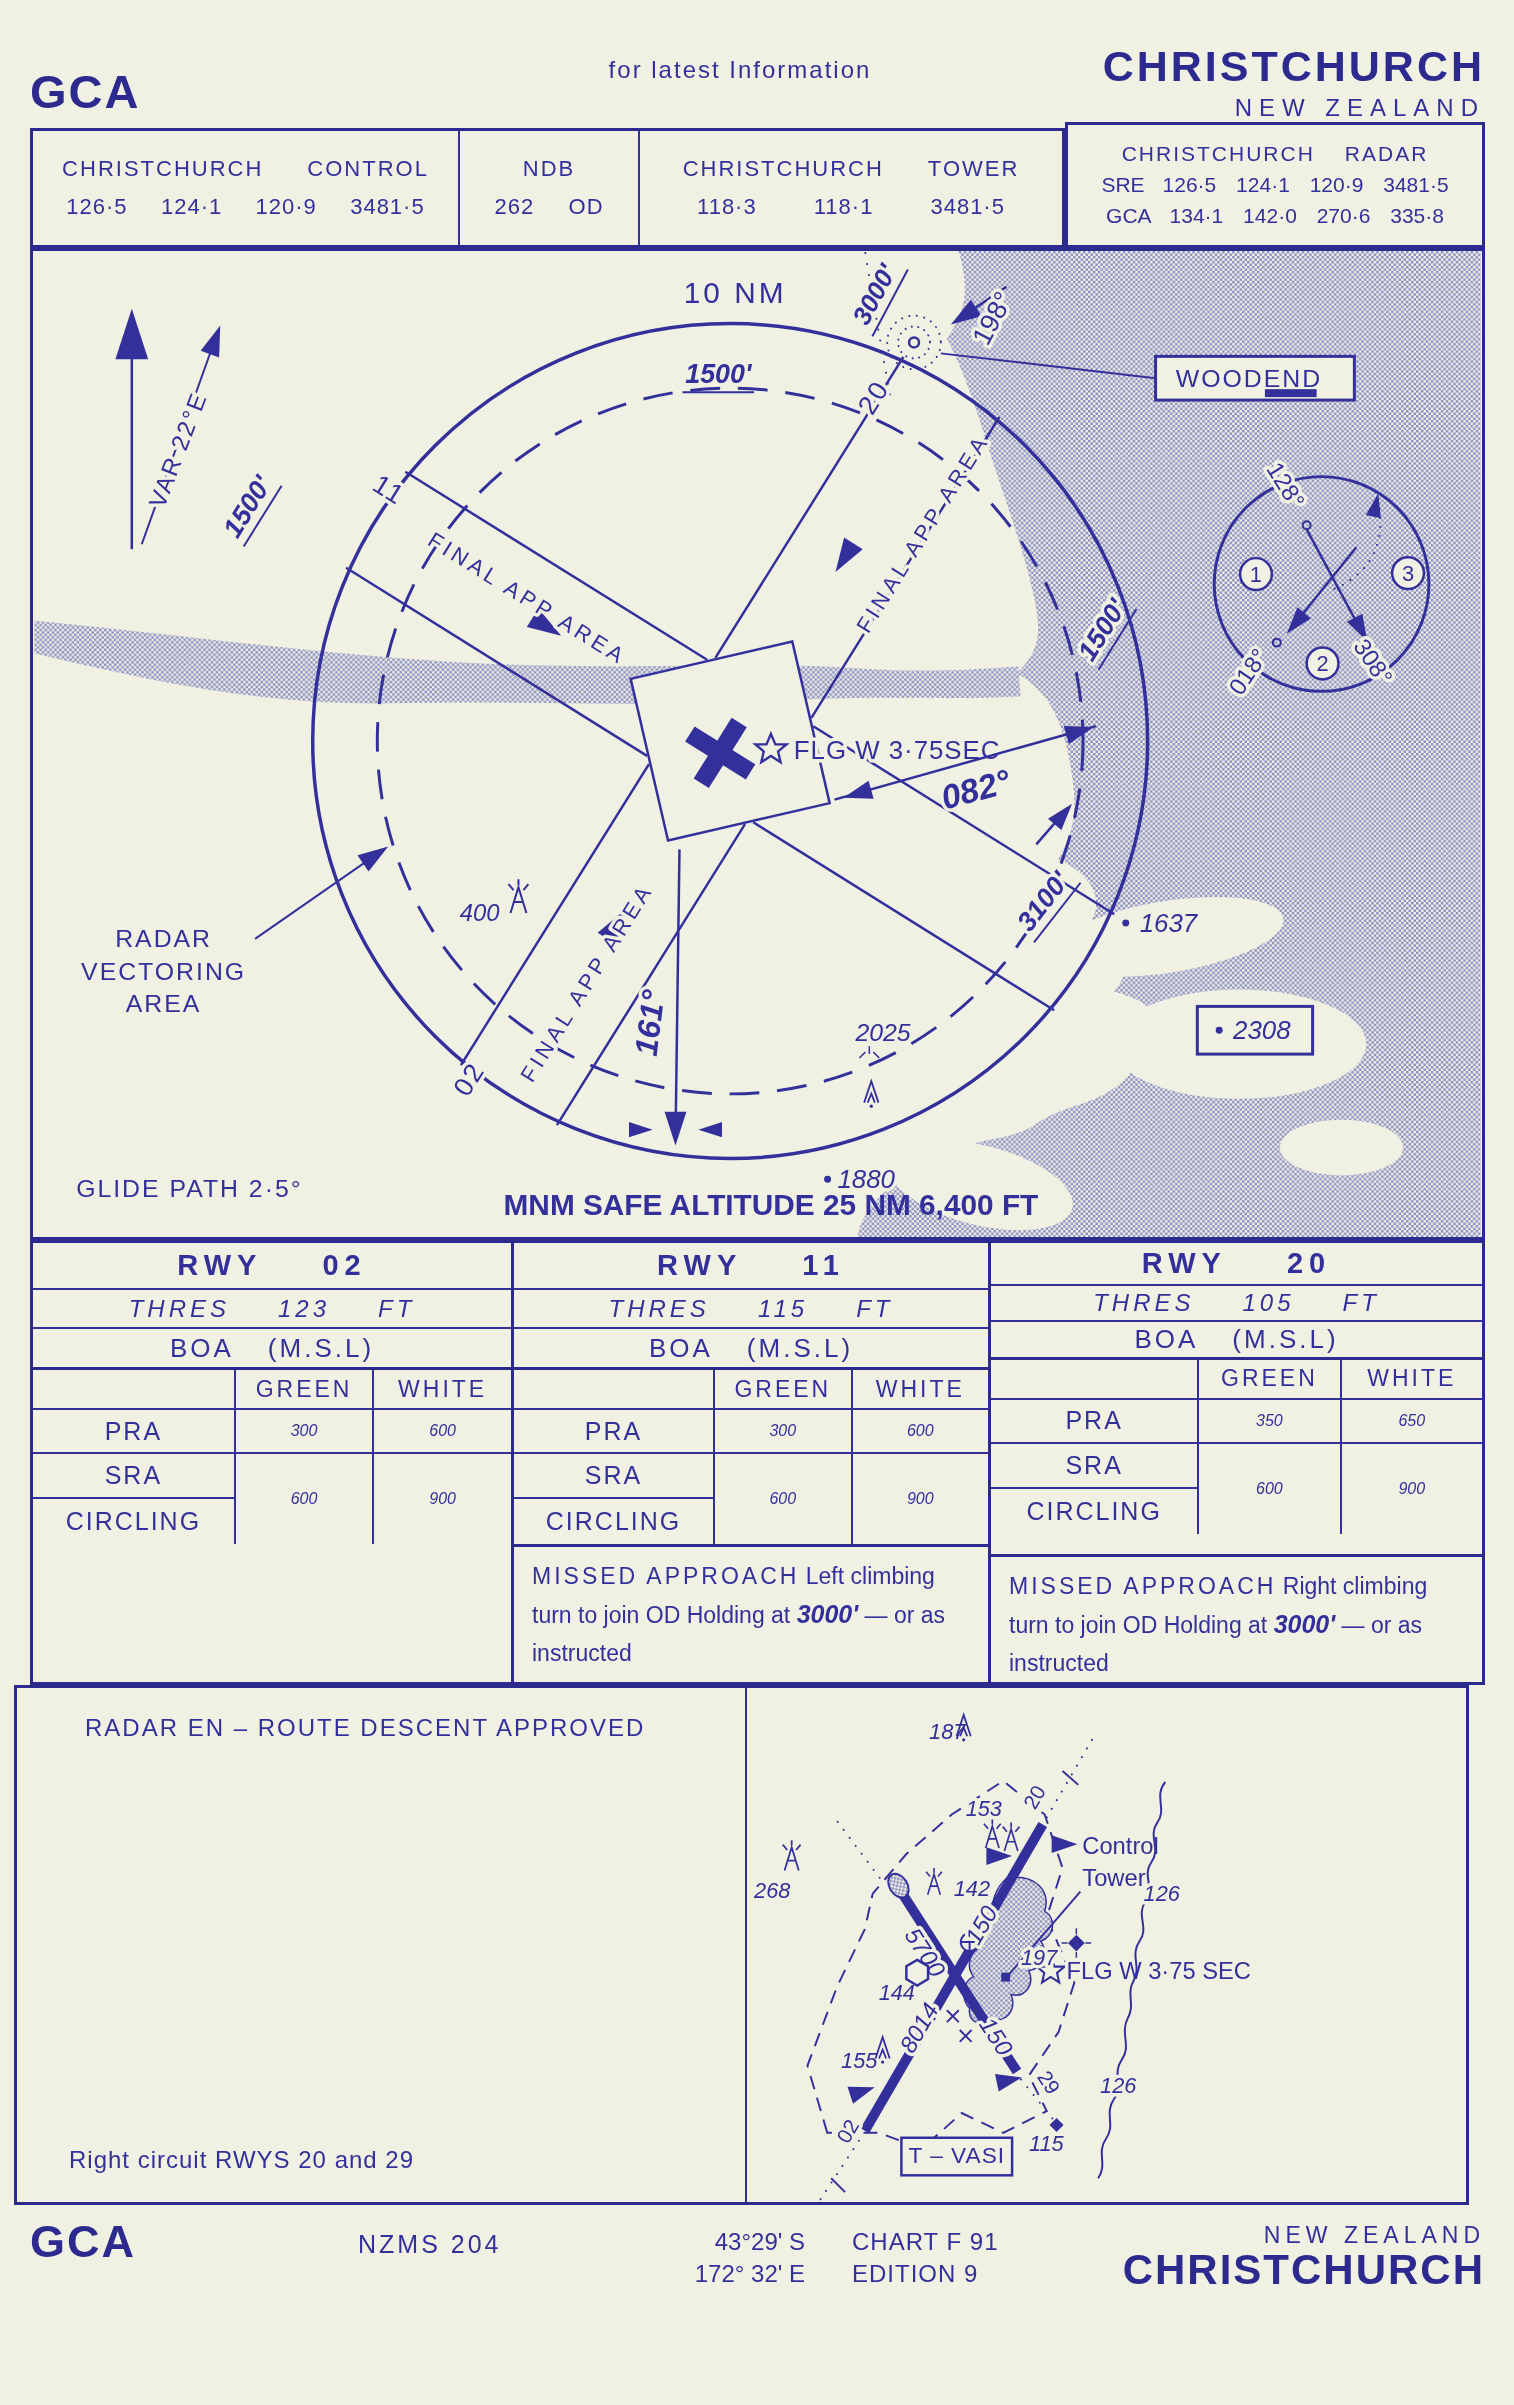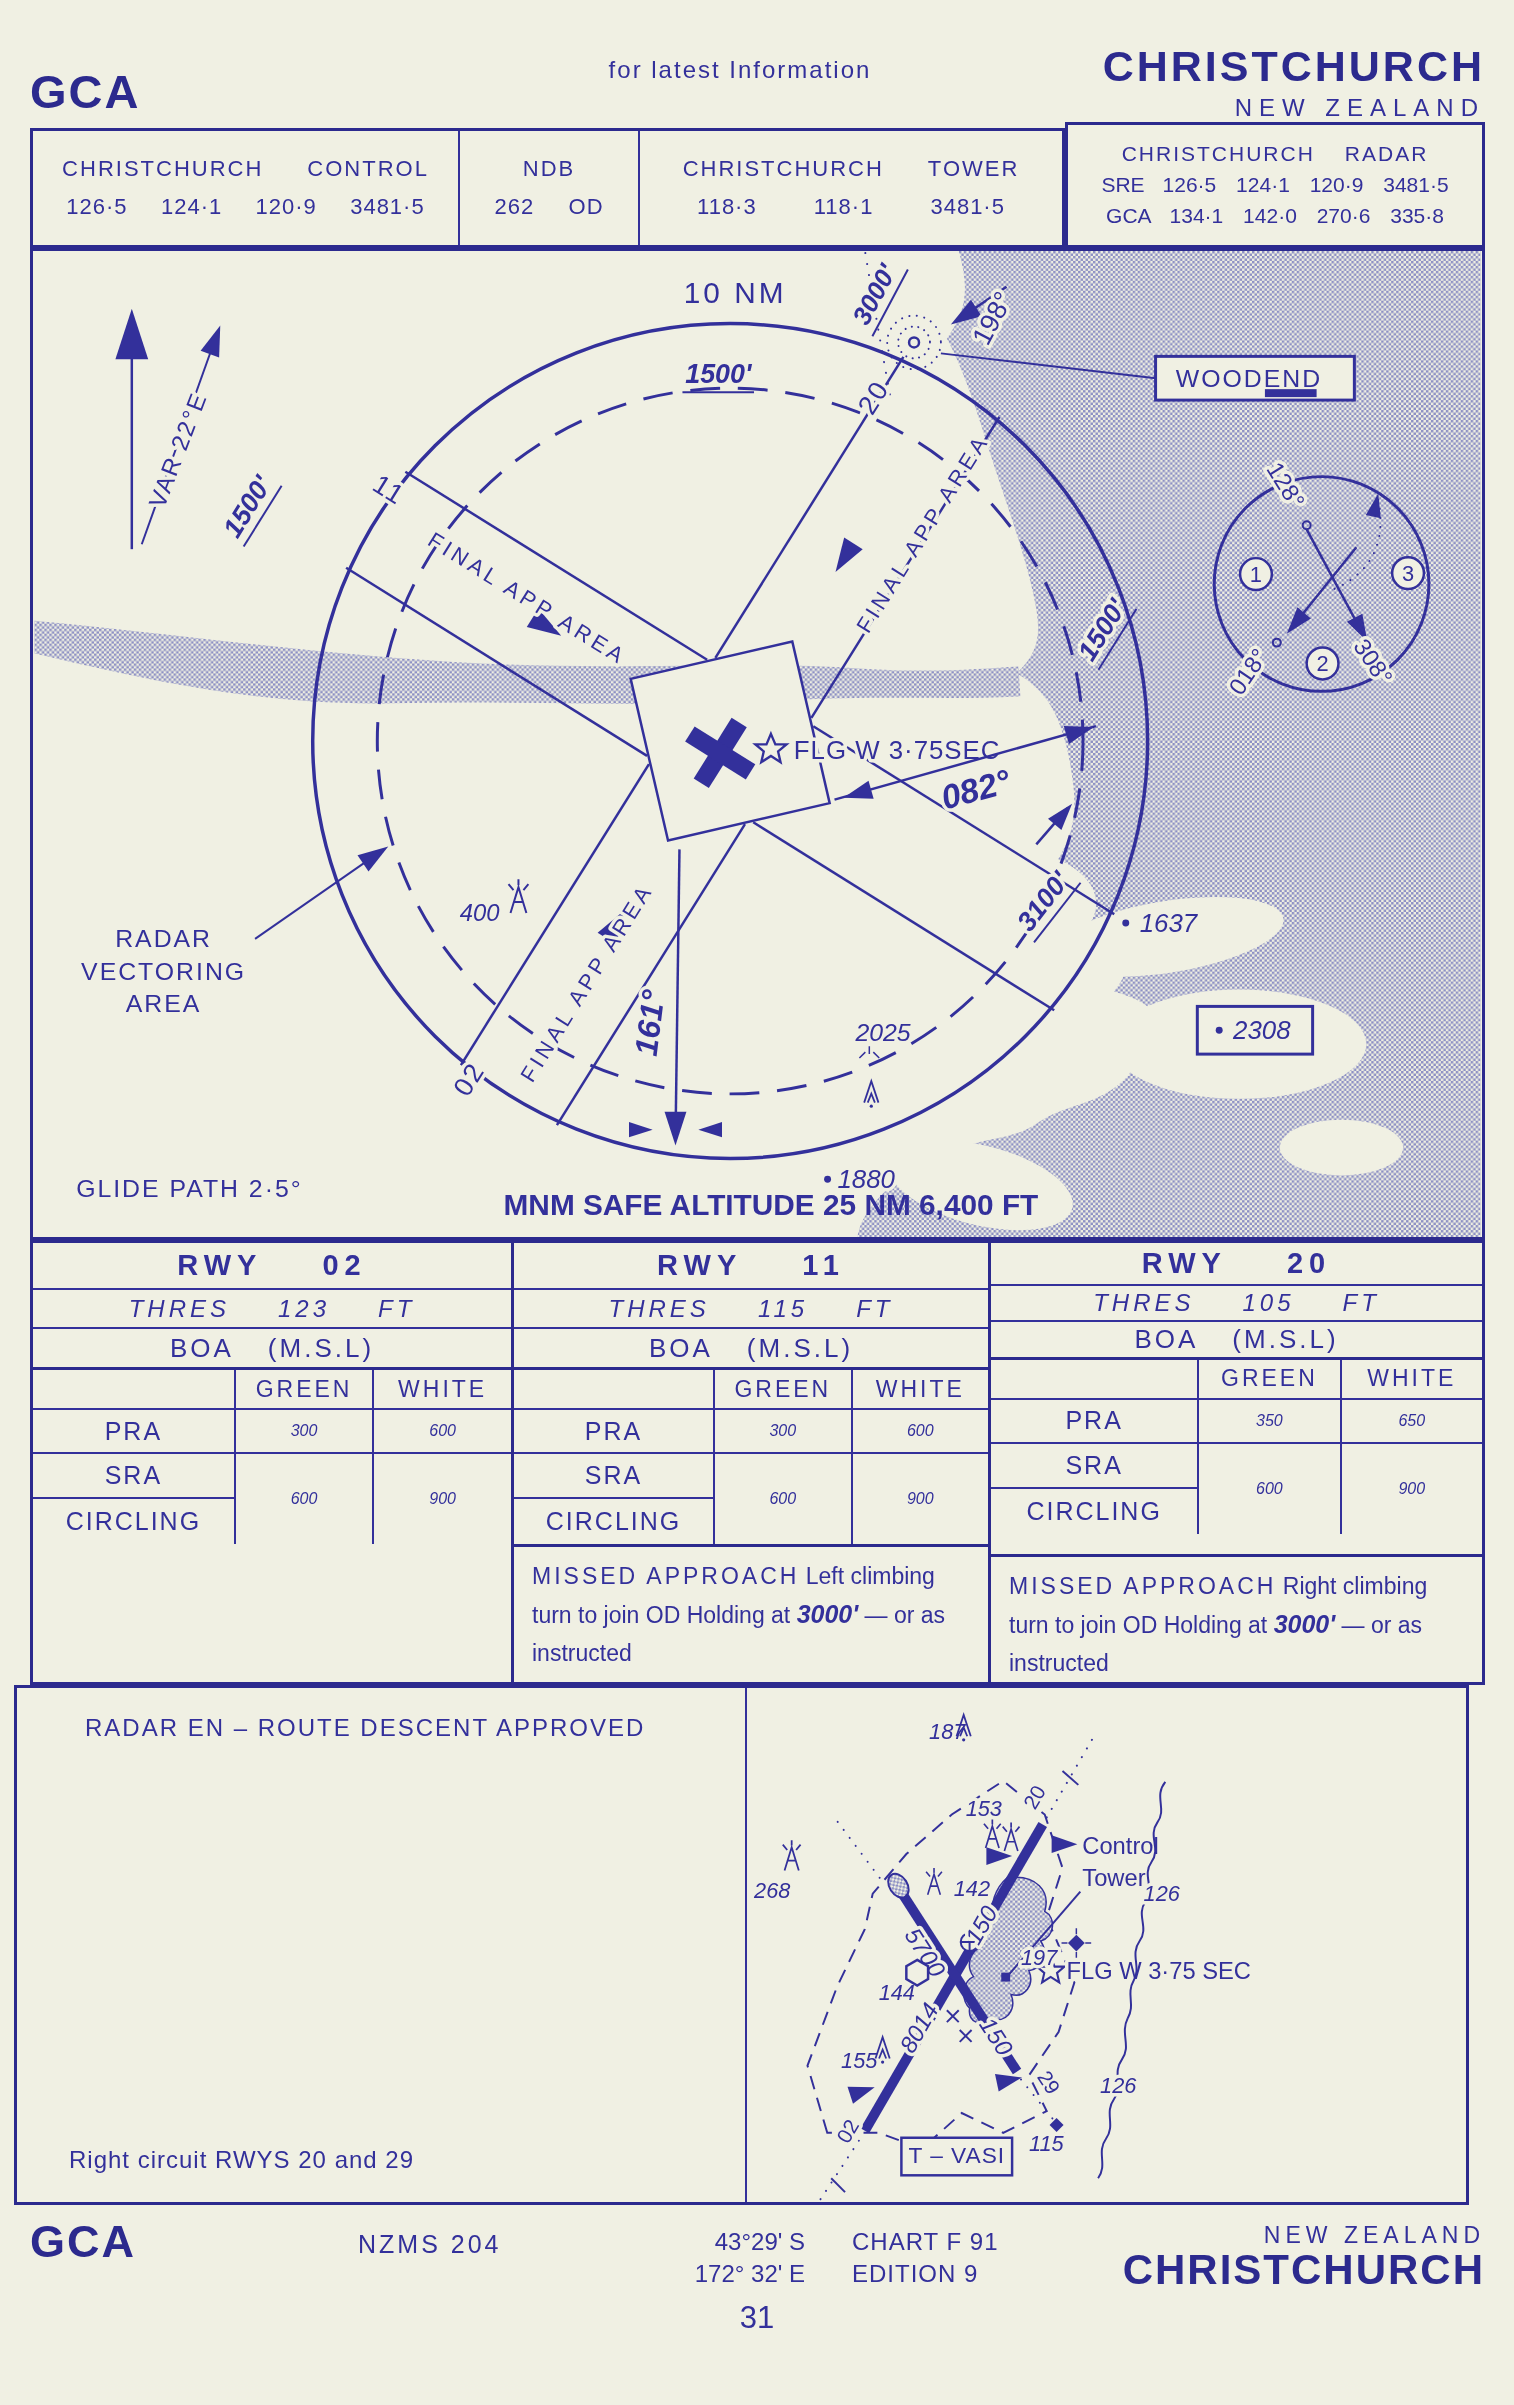--- a/index.html
+++ b/index.html
@@ -554,15 +554,14 @@
   <div class="abs f-coord">
     <div>43°29' S</div>
     <div>172° 32' E</div>
   </div>
   <div class="abs f-chart">
     <div>CHART F 91</div>
     <div>EDITION 9</div>
   </div>
   <div class="abs f-country">NEW ZEALAND</div>
   <div class="abs f-city">CHRISTCHURCH</div>
-  <div class="abs f-page">31</div>
 
 </div>
 
 </body></html>

